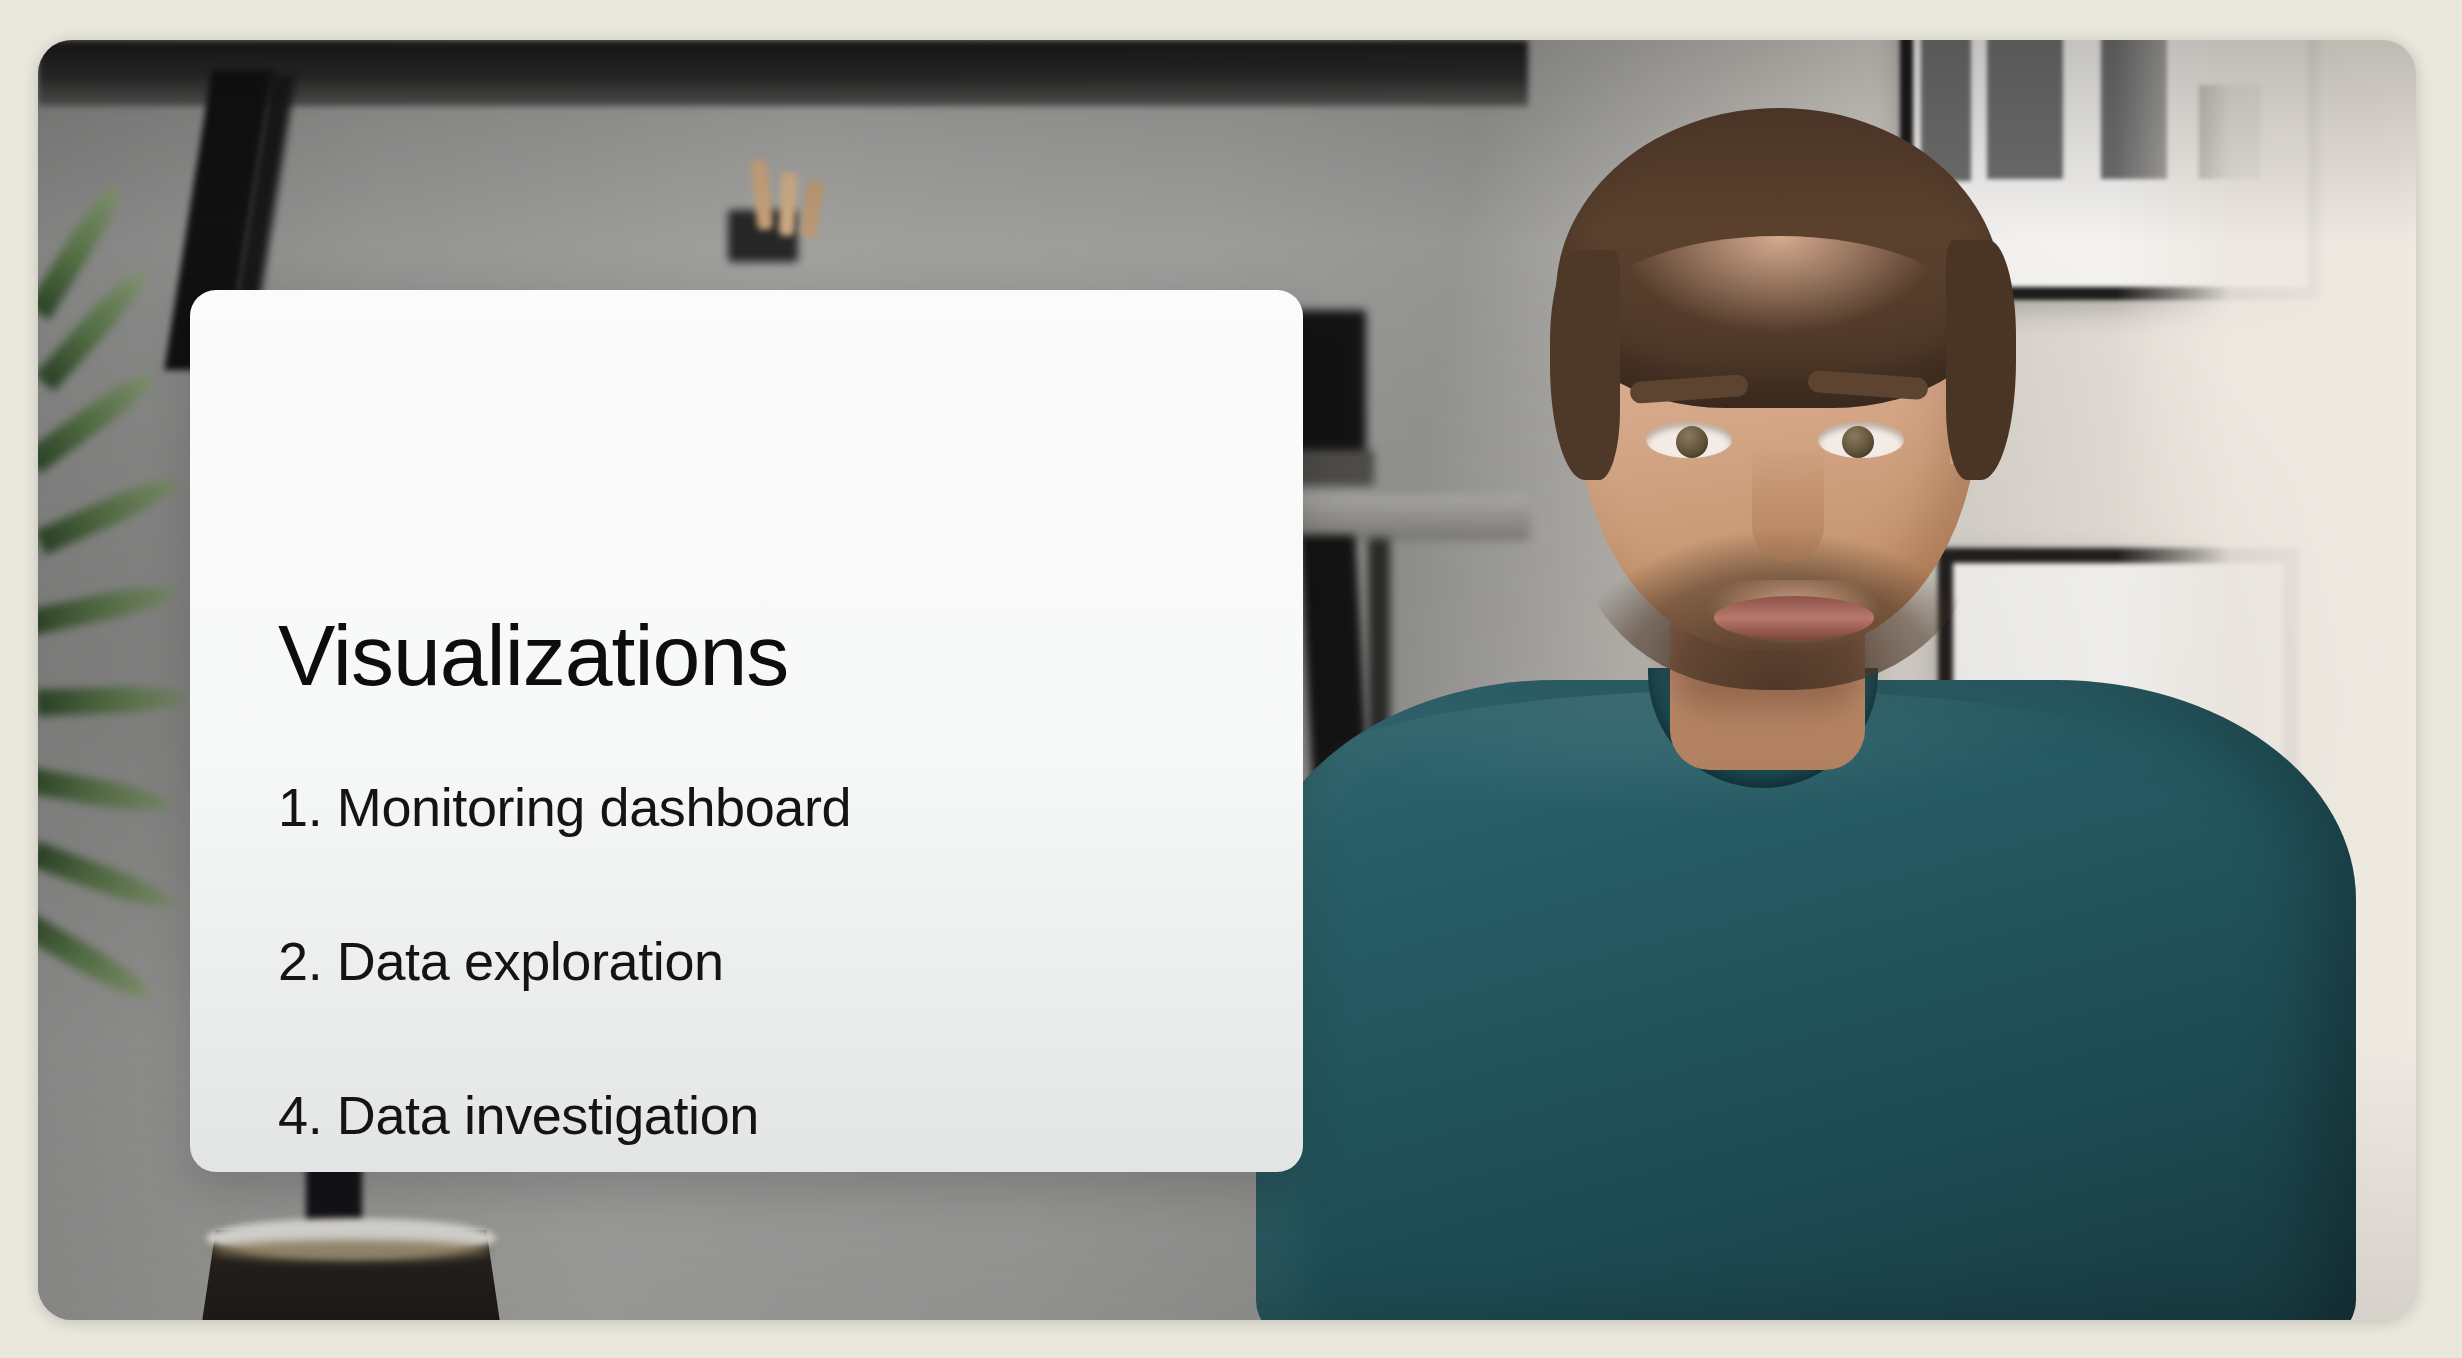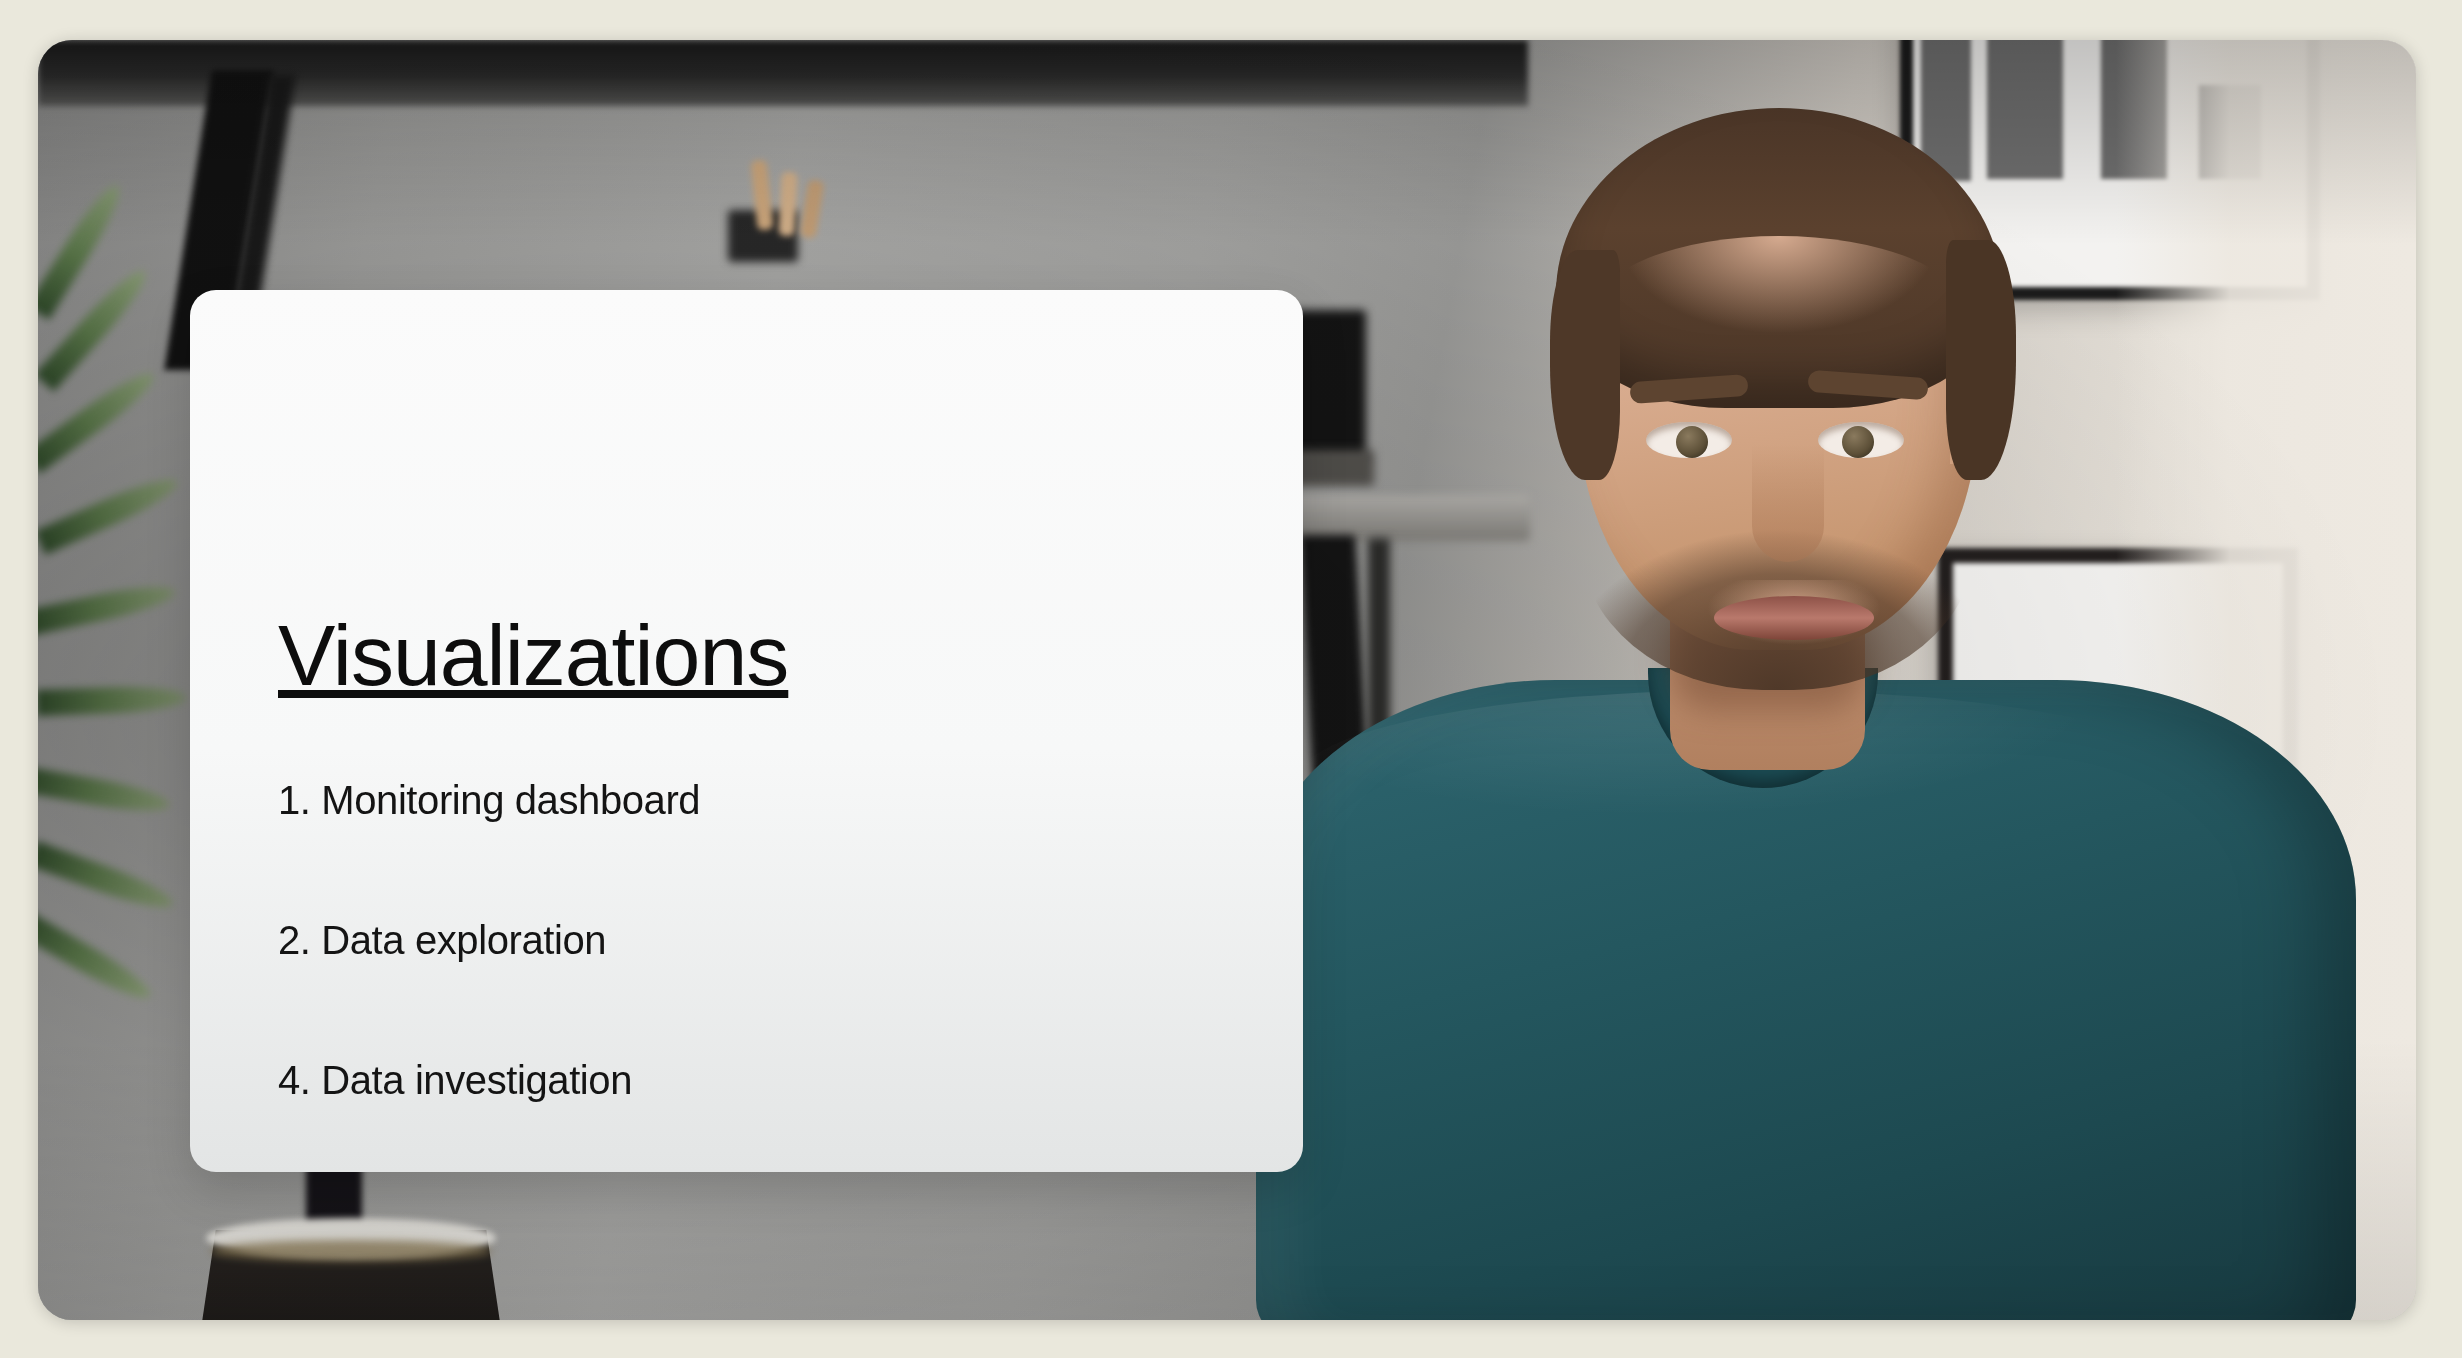--- a/index.html
+++ b/index.html
@@ -284,25 +284,25 @@
     position:absolute;
     left:152px; top:250px;
     width:1113px; height:882px;
     background:linear-gradient(180deg,#fbfbfb 0%, #f7f8f8 52%, #e3e5e5 100%);
     border-radius:26px;
     box-shadow:0 18px 46px rgba(0,0,0,.16);
   }
   .card-title {
     position:absolute; left:88px; top:322px;
     font-size:86px; font-weight:400; color:#0d0d0d;
-    letter-spacing:-1px; line-height:1;text-decoration:underline;
+    letter-spacing:-1px; line-height:1;
   }
   .card-list { position:absolute; left:88px; top:490px; width:960px; }
   .card-list-item {
-    font-size:40px; font-weight:400; color:#141414;
+    font-size:54px; font-weight:400; color:#141414;
     letter-spacing:-.4px; line-height:1;
     margin-bottom:100px; white-space:nowrap;
   }
   .card-list-item:last-child { margin-bottom:0; }
 </style>
 </head>
 <body>
 
 <div class="page">
 

